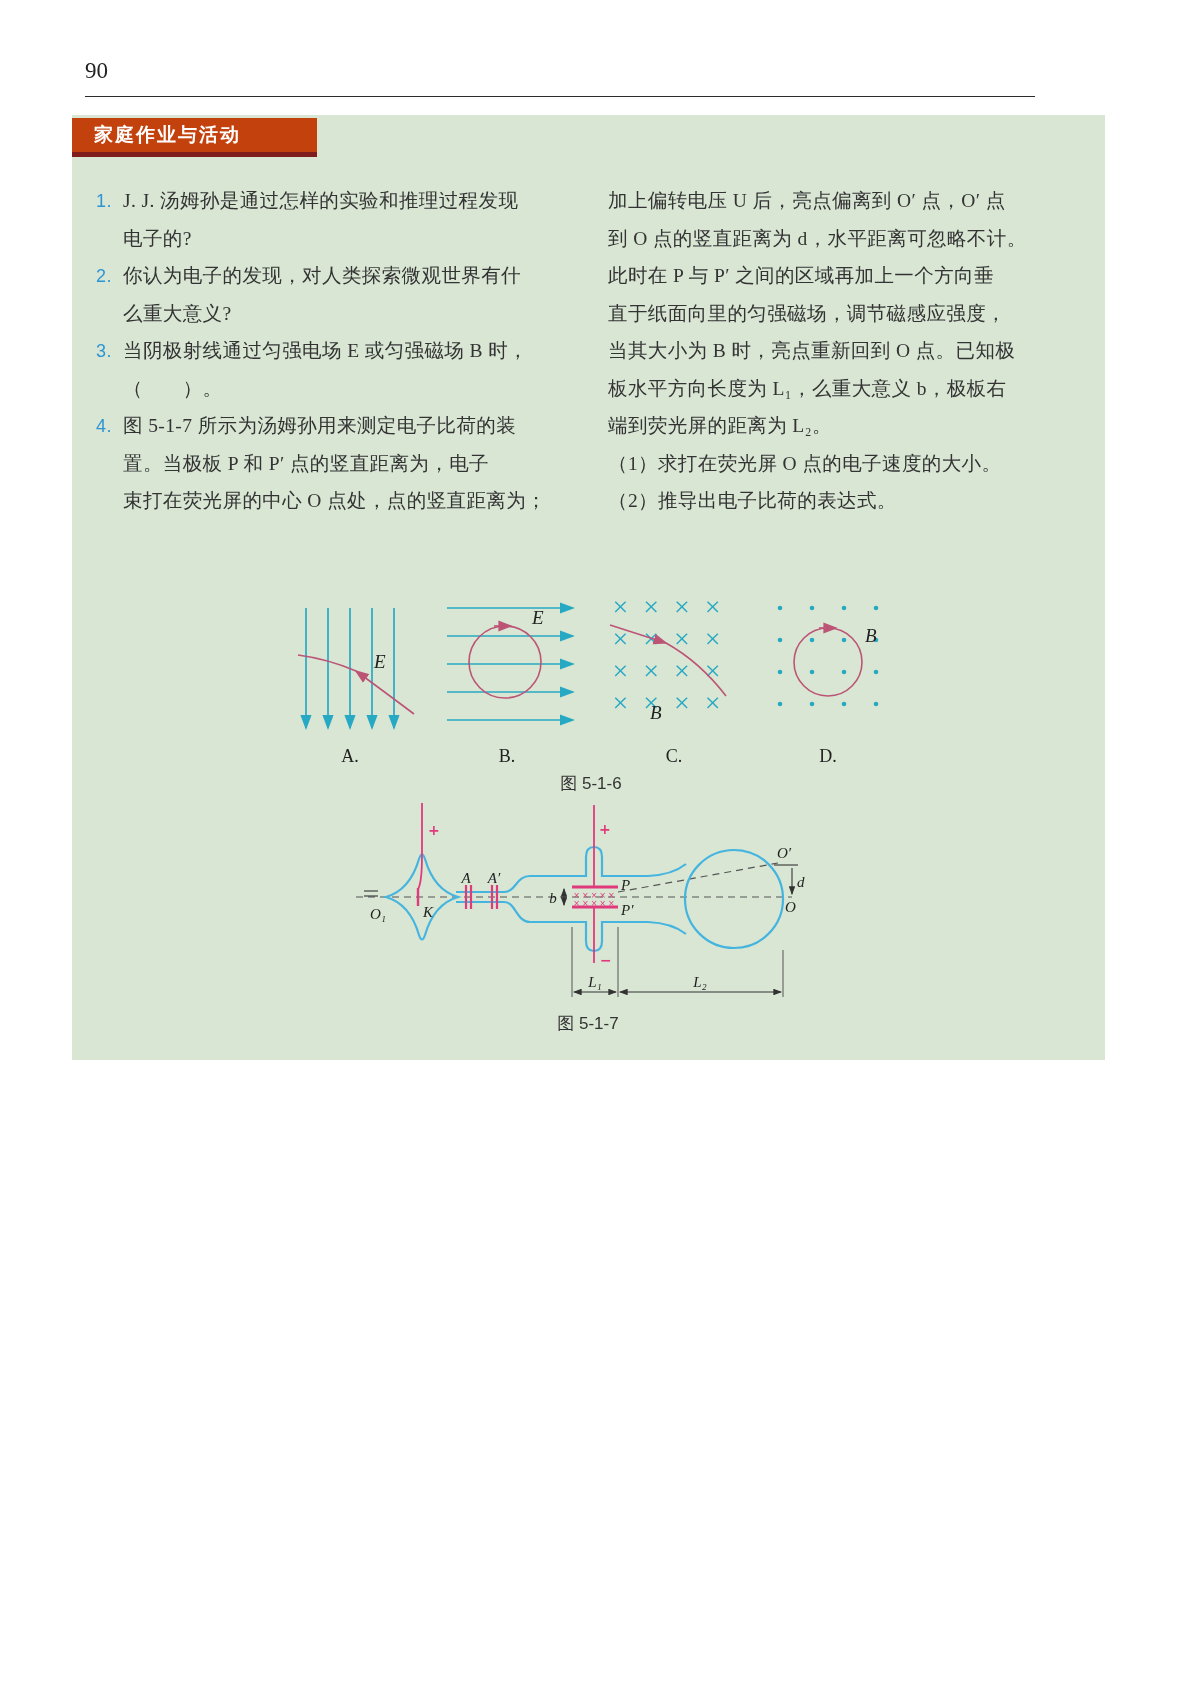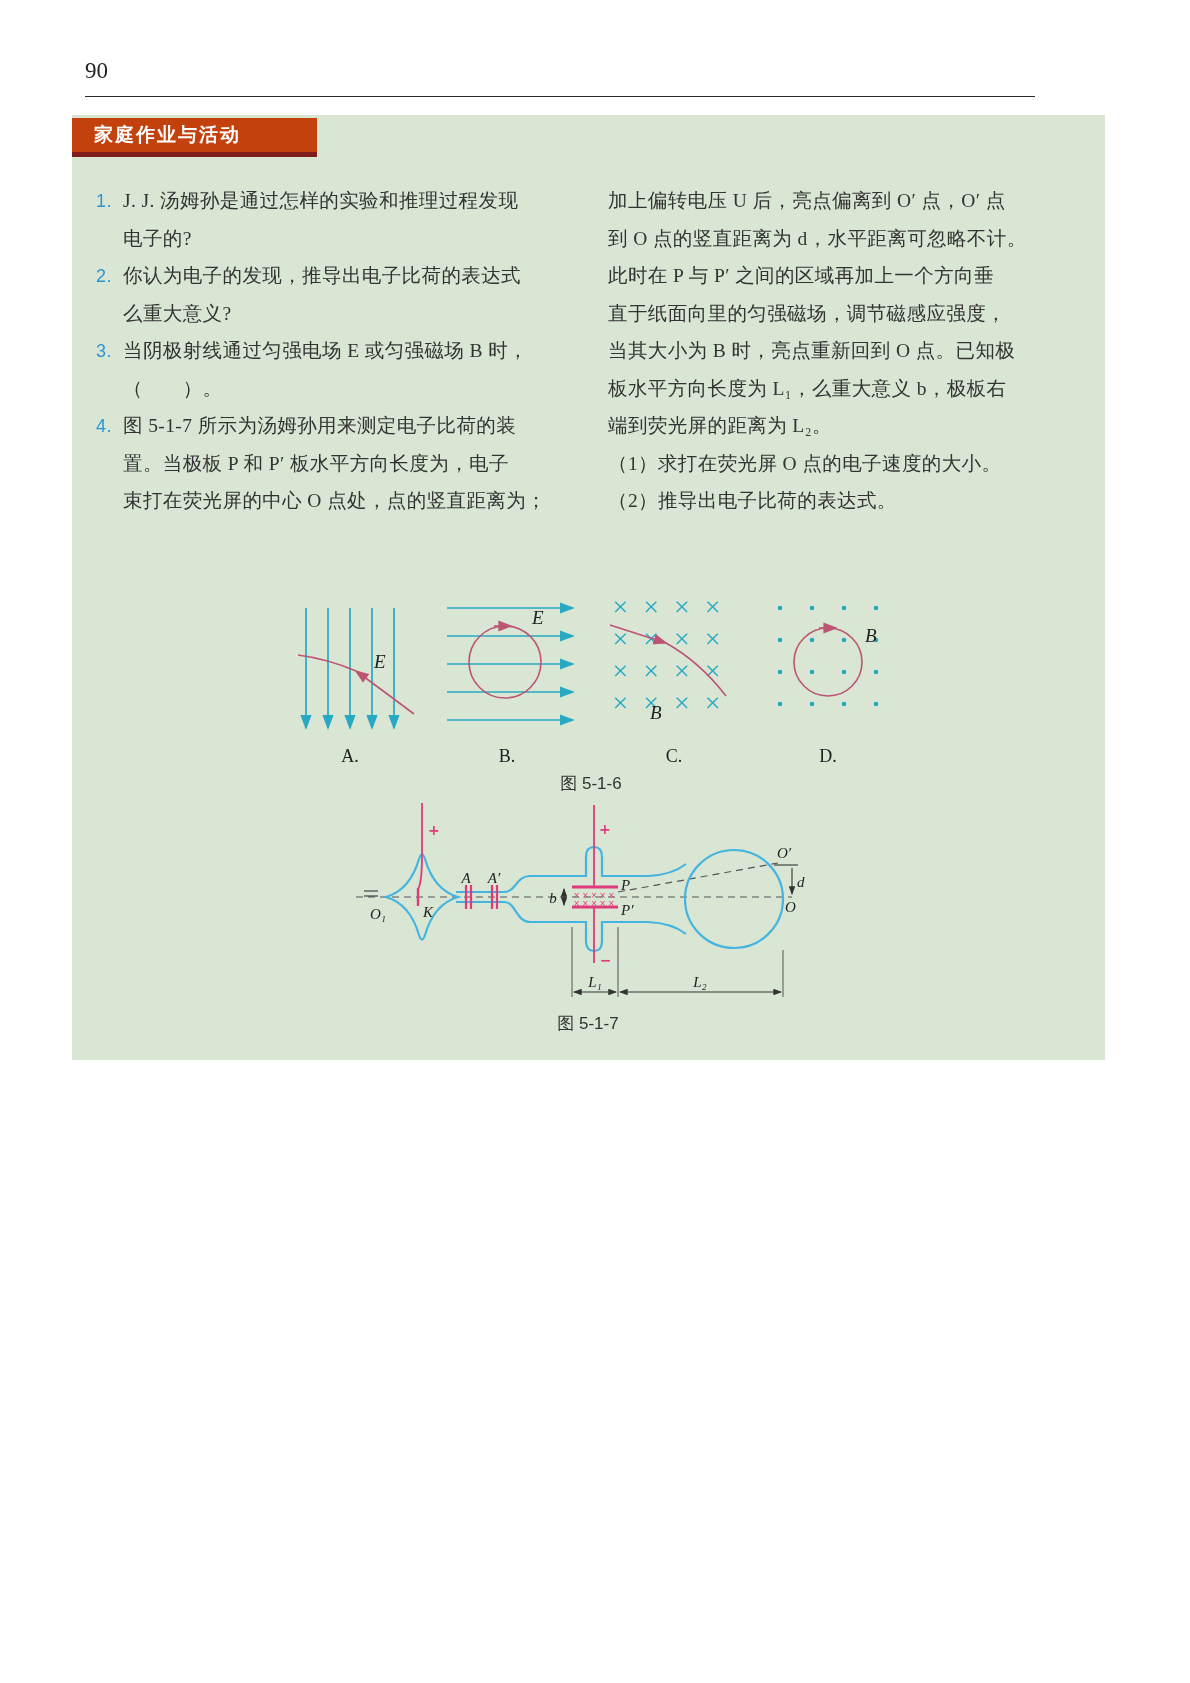--- a/index.html
+++ b/index.html
@@ -48,26 +48,26 @@
 
   <div class="content-panel">
 
     <div class="banner">
       <span>家庭作业与活动</span>
     </div>
 
     <div class="col col-left">
       <div class="tline"><span class="qnum">1.</span><span>J. J. 汤姆孙是通过怎样的实验和推理过程发现</span></div>
       <div class="tline"><span class="qnum"></span><span>电子的?</span></div>
-      <div class="tline"><span class="qnum">2.</span><span>你认为电子的发现，推导出电子比荷的表达式</span></div>
+      <div class="tline"><span class="qnum">2.</span><span>你认为电子的发现，对人类探索微观世界有什</span></div>
       <div class="tline"><span class="qnum"></span><span>么重大意义?</span></div>
       <div class="tline"><span class="qnum">3.</span><span>当阴极射线通过匀强电场 E 或匀强磁场 B 时，</span></div>
       <div class="tline"><span class="qnum"></span><span>（　　）。</span></div>
       <div class="tline"><span class="qnum">4.</span><span>图 5-1-7 所示为汤姆孙用来测定电子比荷的装</span></div>
-      <div class="tline"><span class="qnum"></span><span>置。当极板 P 和 P′ 板水平方向长度为，电子</span></div>
+      <div class="tline"><span class="qnum"></span><span>置。当极板 P 和 P′ 点的竖直距离为，电子</span></div>
       <div class="tline"><span class="qnum"></span><span>束打在荧光屏的中心 O 点处，点的竖直距离为；</span></div>
     </div>
 
     <div class="col col-right">
       <div class="tline">加上偏转电压 U 后，亮点偏离到 O′ 点，O′ 点</div>
       <div class="tline">到 O 点的竖直距离为 d，水平距离可忽略不计。</div>
       <div class="tline">此时在 P 与 P′ 之间的区域再加上一个方向垂</div>
       <div class="tline">直于纸面向里的匀强磁场，调节磁感应强度，</div>
       <div class="tline">当其大小为 B 时，亮点重新回到 O 点。已知极</div>
       <div class="tline">板水平方向长度为 L₁，么重大意义 b，极板右</div>

